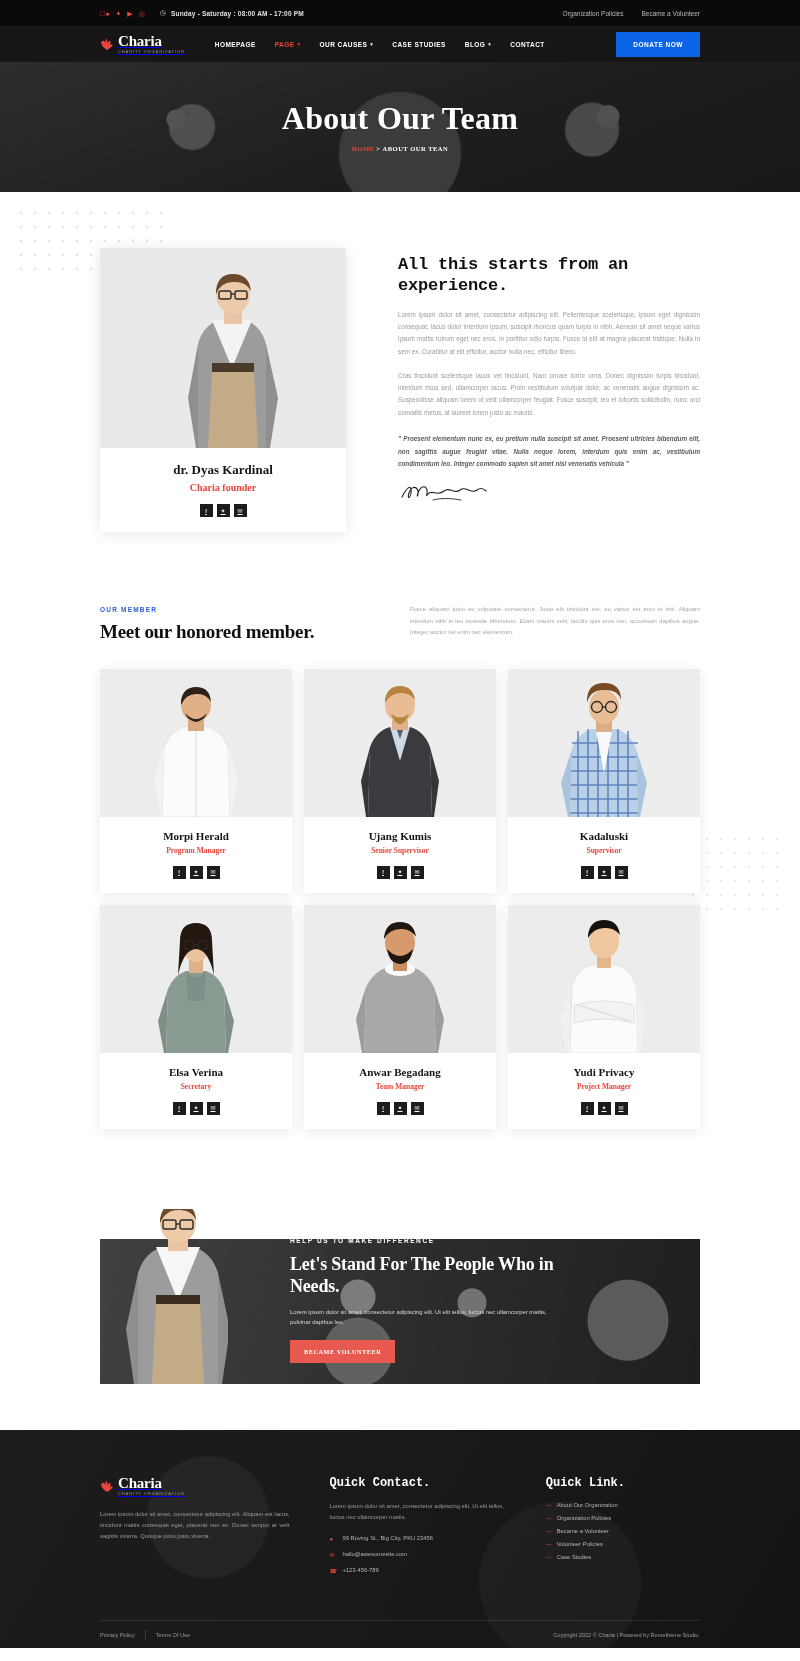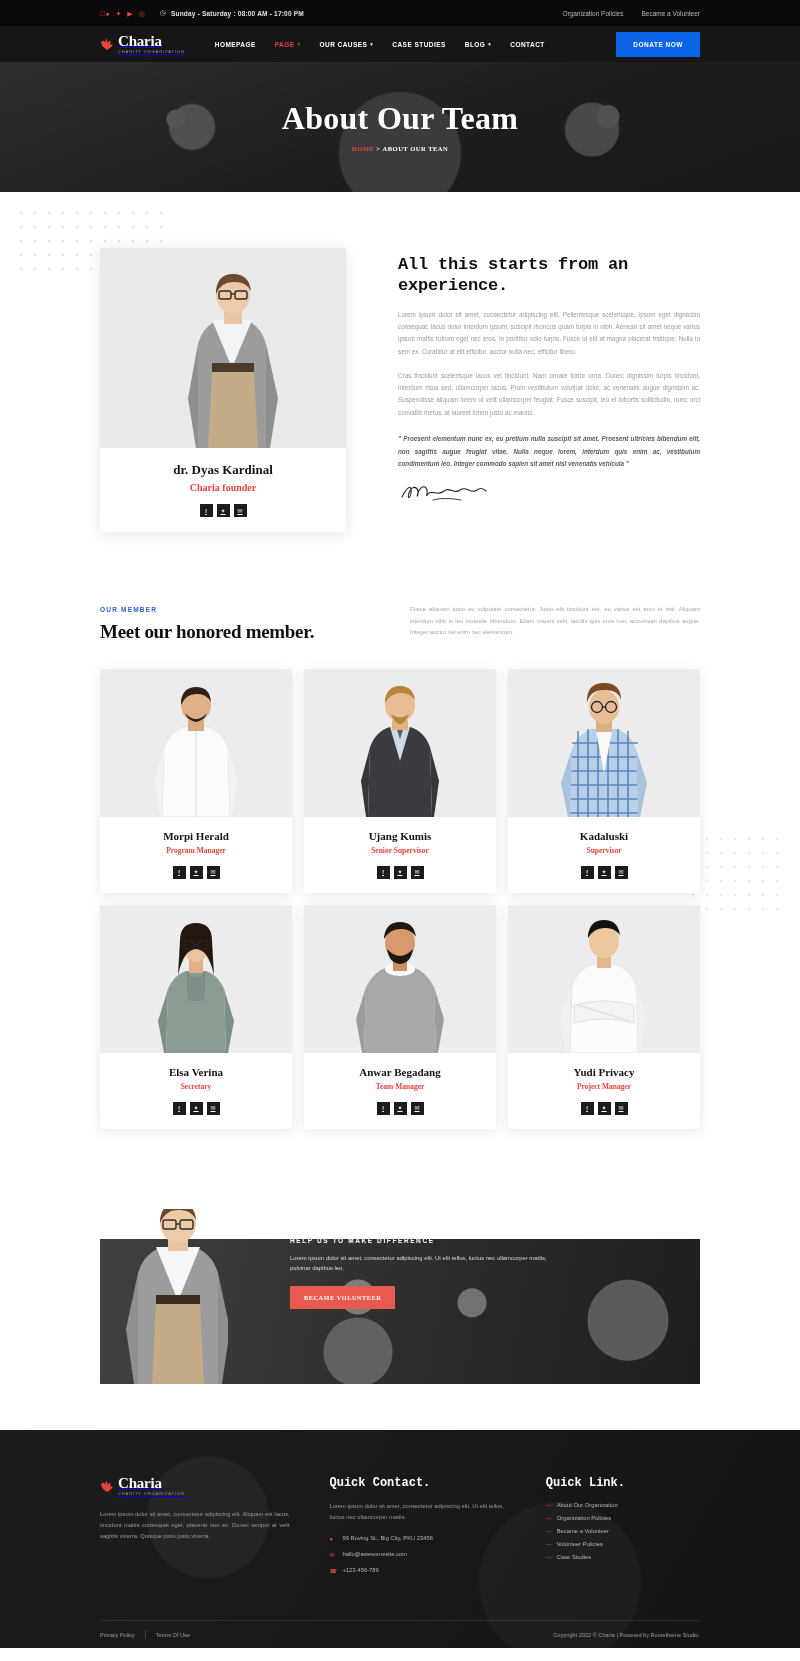--- a/index.html
+++ b/index.html
@@ -565,20 +565,21 @@
         <ellipse cx="70" cy="14" rx="18" ry="20" fill="#edcaa8"></ellipse>
         <path d="M52 10 Q54 -6 70 -6 Q87 -6 88 11 Q83 0 70 1 Q58 1 52 14 Z" fill="#6b4a2e"></path>
         <rect x="55" y="11" width="13" height="9" rx="2" fill="none" stroke="#2a2a2a" stroke-width="1.4"></rect>
         <rect x="72" y="11" width="13" height="9" rx="2" fill="none" stroke="#2a2a2a" stroke-width="1.4"></rect>
         <line x1="68" y1="15" x2="72" y2="15" stroke="#2a2a2a" stroke-width="1.4"></line>
       </g>
     </svg>
   </div>
   <div class="cta-txt">
     <div class="cta-eyebrow">HELP US TO MAKE DIFFERENCE</div>
+    <div class="cta-title">Let's Stand For The People Who in Needs.</div>
     <div class="cta-p">Lorem ipsum dolor sit amet, consectetur adipiscing elit. Ut elit tellus, luctus nec ullamcorper mattis, pulvinar dapibus leo.</div>
     <a href="#" class="cta-btn">BECAME VOLUNTEER</a>
   </div>
 </div>
 
 <div class="footer">
   <div class="footer-bg"></div>
 
   <div class="f-cols">
     <div class="f-c1">

